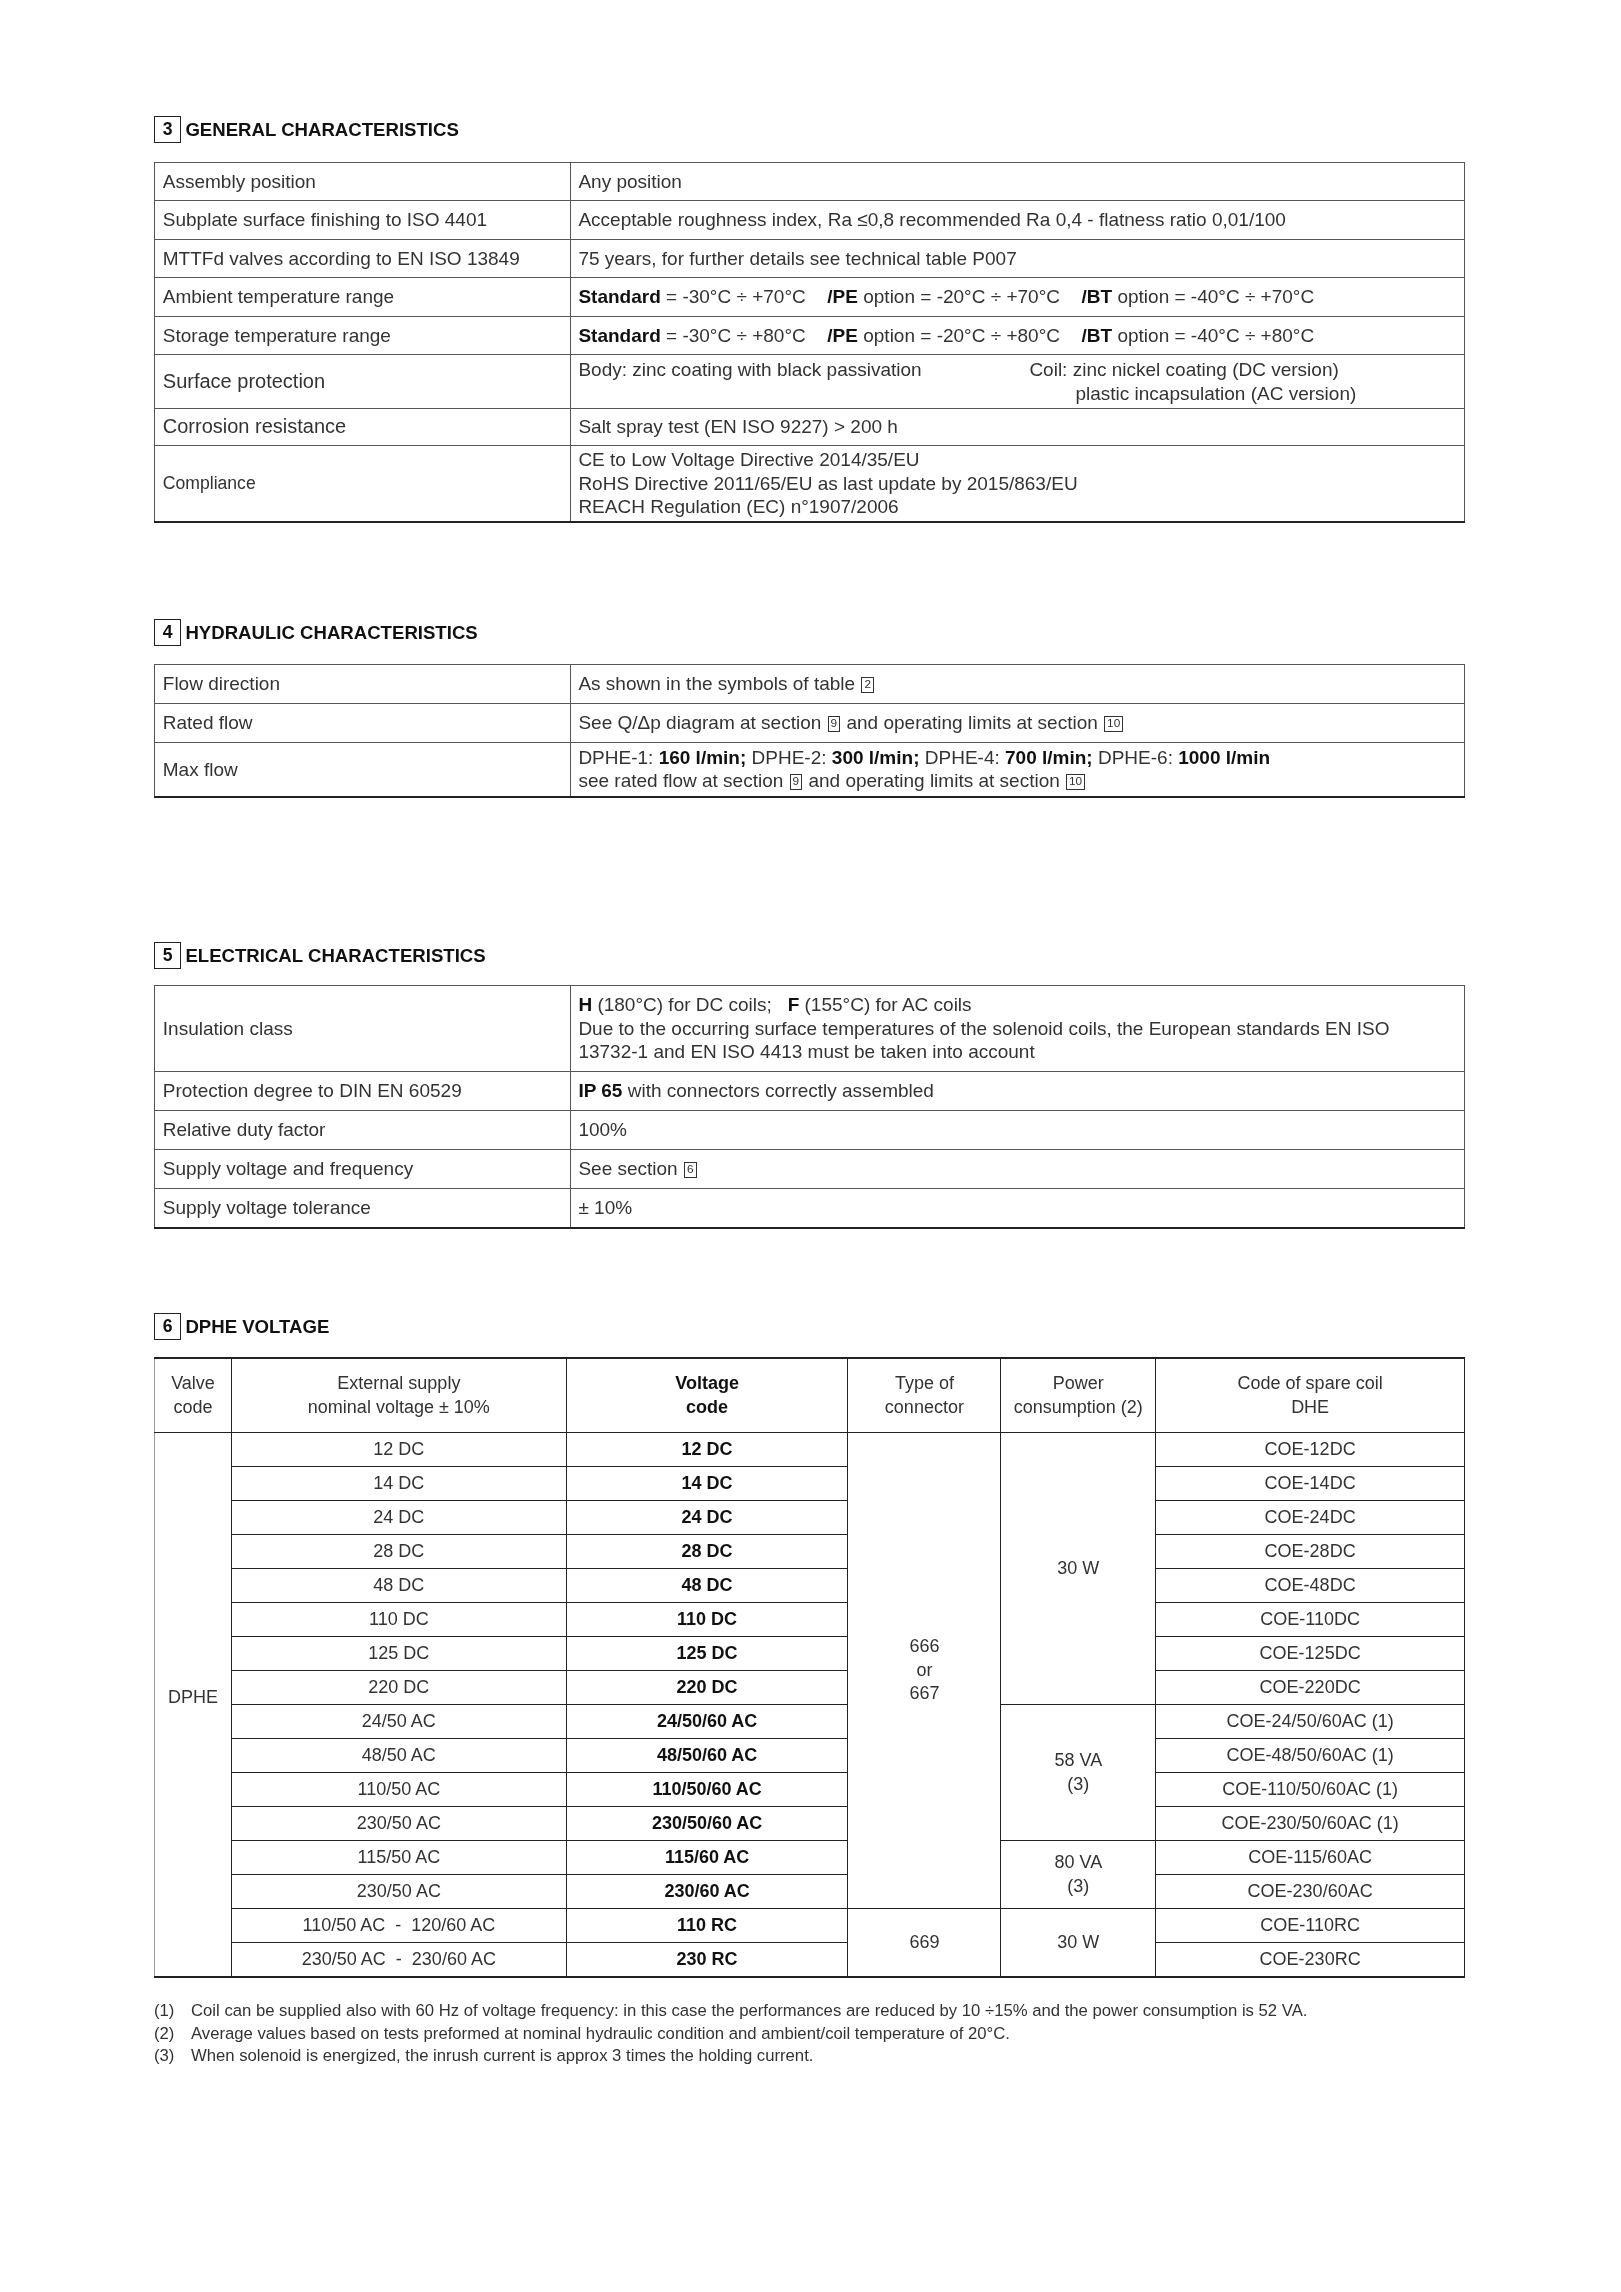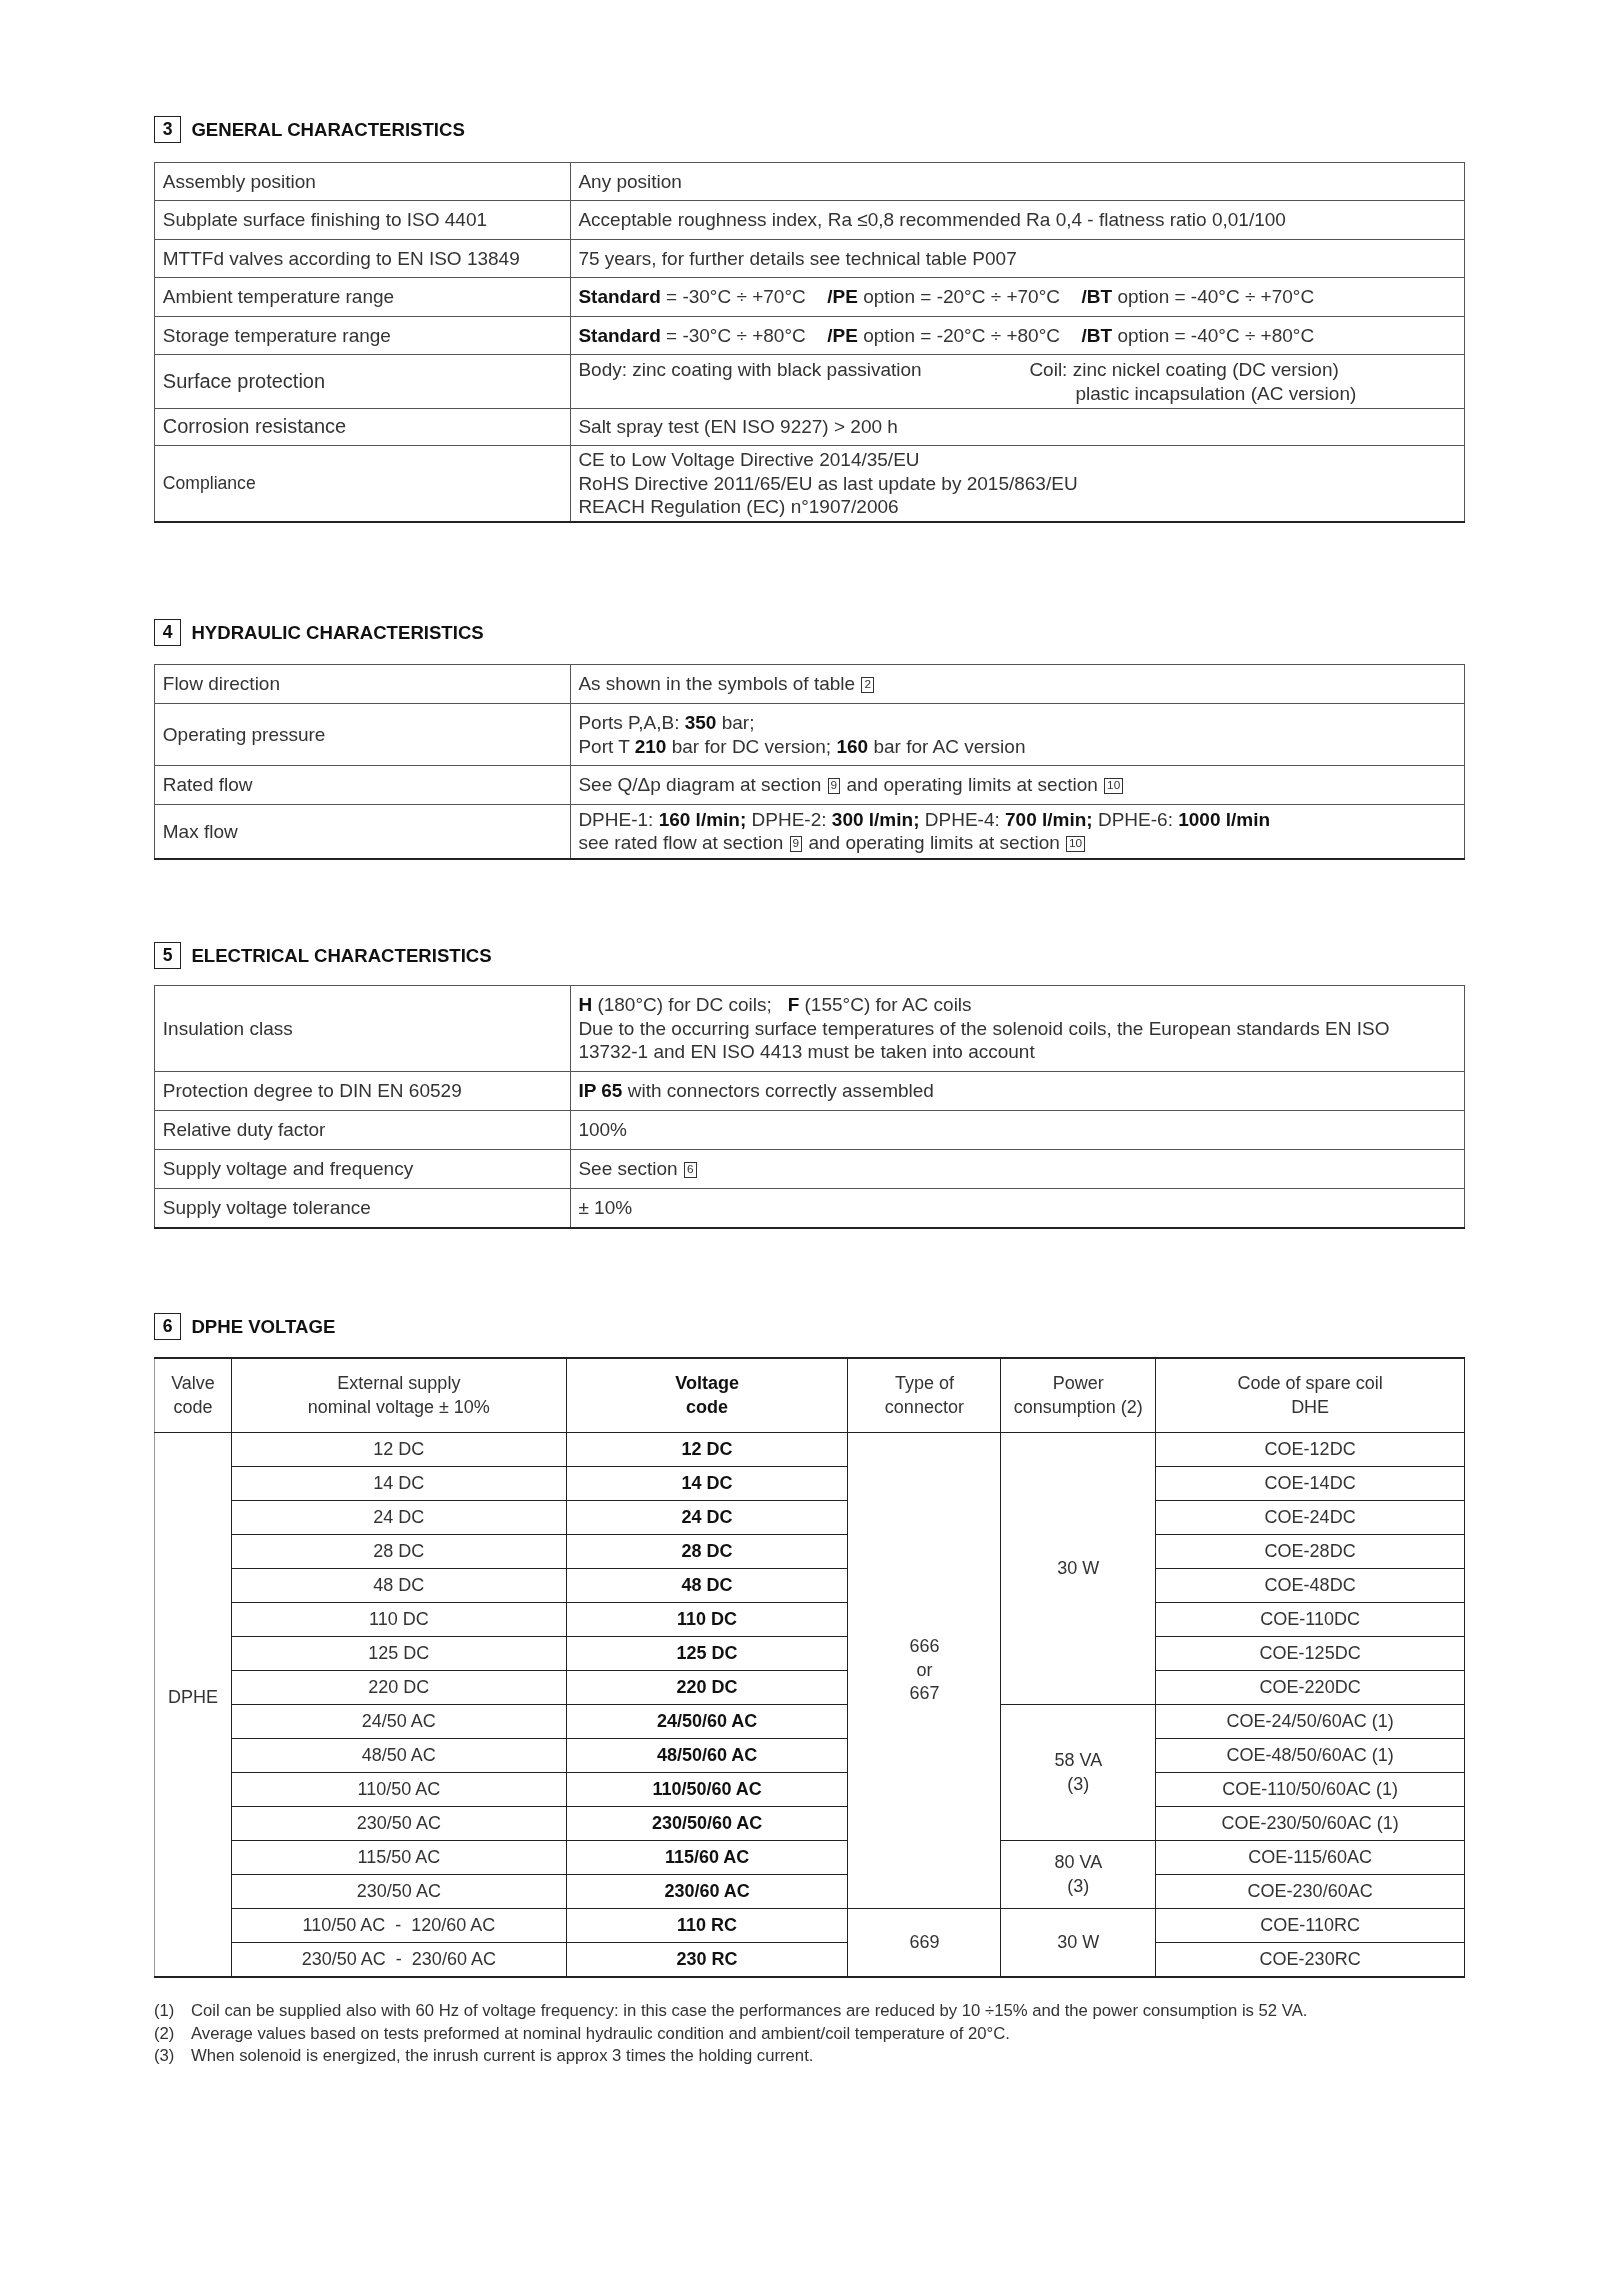--- a/index.html
+++ b/index.html
@@ -10,21 +10,21 @@
   }
   .section-head {
     position: absolute; left: 154px; display: flex; align-items: center;
   }
   .sec-num {
     width: 27.4px; height: 27.4px; border: 1.5px solid #222; box-sizing: border-box;
     display: flex; align-items: center; justify-content: center;
     font-weight: bold; font-size: 17.6px; color: #111;
   }
   .sec-title {
-    margin-left: 10px; font-weight: bold; font-size: 18.6px; color: #111;
+    margin-left: 4px; font-weight: bold; font-size: 18.6px; color: #111;
   }
   table.spec {
     position: absolute; left: 154px; width: 1311px;
     border-collapse: collapse; font-size: 19px; color: #333;
   }
   table.spec td {
     border: 1.5px solid #555; padding: 0 7.8px; vertical-align: middle;
     line-height: 23.5px;
   }
   table.spec td.lbl { width: 399px; }
@@ -111,27 +111,20 @@
 
 <div class="section-head" style="top:619px">
   <div class="sec-num">4</div>
   <div class="sec-title">HYDRAULIC CHARACTERISTICS</div>
 </div>
 <table class="spec" style="top:664px">
   <tbody>
       <tr style="height:39px">
     <td class="lbl">Flow direction</td>
     <td><span>As shown in the symbols of table</span> <span class="ref">2</span></td>
-  </tr>
-  <tr style="height:62px">
-    <td class="lbl">Operating pressure</td>
-    <td>
-      <div><span>Ports P,A,B: </span><b>350</b><span> bar;</span></div>
-      <div><span>Port T </span><b>210</b><span> bar for DC version; </span><b>160</b><span> bar for AC version</span></div>
-    </td>
   </tr>
   <tr style="height:39px">
     <td class="lbl">Rated flow</td>
     <td><span>See Q/Δp diagram at section</span> <span class="ref">9</span> <span>and operating limits at section</span> <span class="ref">10</span></td>
   </tr>
   <tr style="height:54px">
     <td class="lbl">Max flow</td>
     <td>
       <div><span>DPHE-1: </span><b>160 l/min;</b><span> DPHE-2: </span><b>300 l/min;</b><span> DPHE-4: </span><b>700 l/min;</b><span> DPHE-6: </span><b>1000 l/min</b></div>
       <div><span>see rated flow at section</span> <span class="ref">9</span> <span>and operating limits at section</span> <span class="ref">10</span></div>

